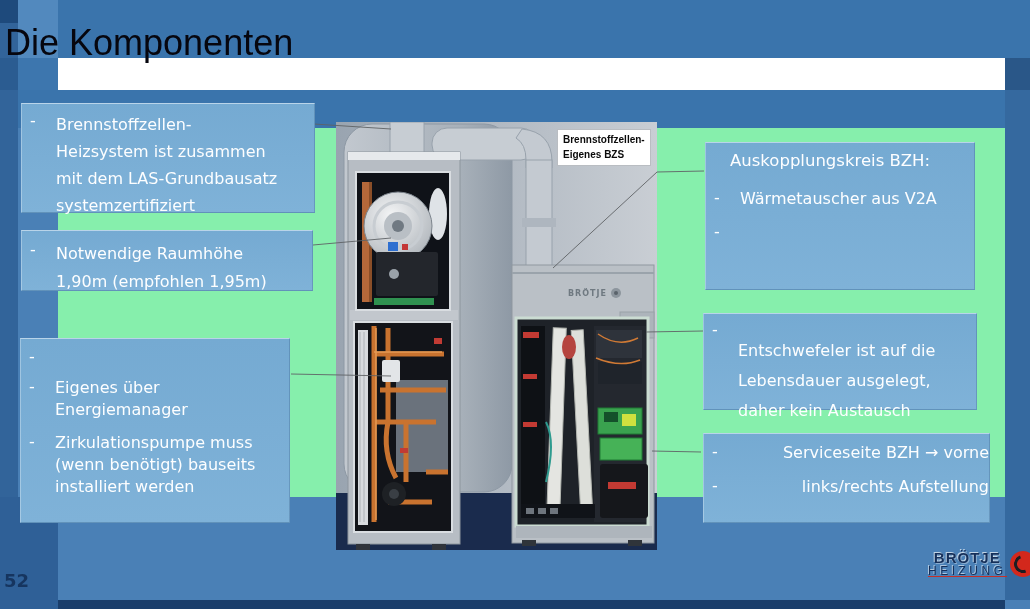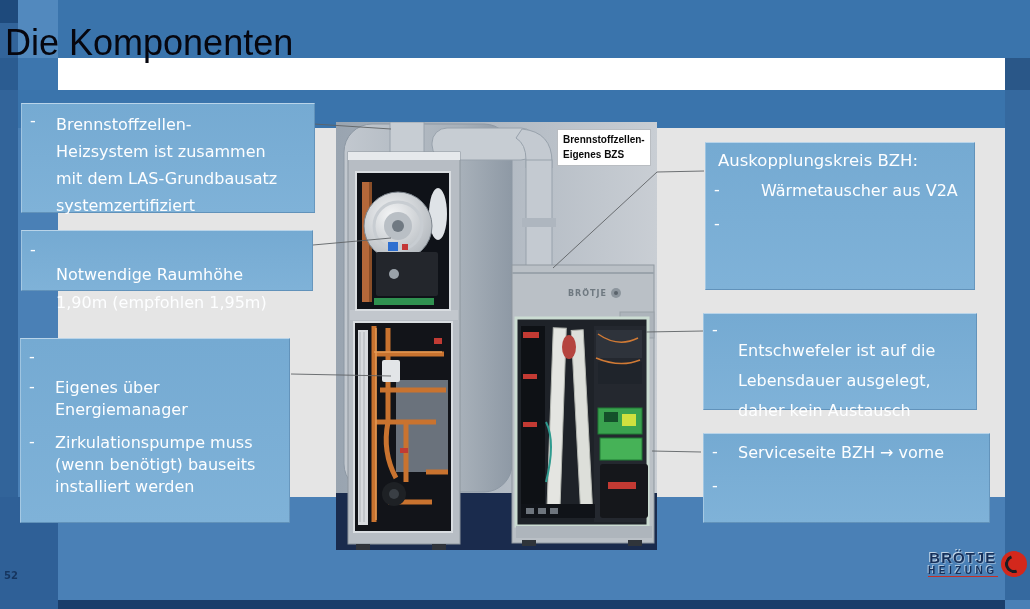--- a/index.html
+++ b/index.html
@@ -1,18 +1,18 @@
 <!DOCTYPE html>
 <html><head>
 <meta charset="utf-8">
 <style>
   html,body{margin:0;padding:0;background:#444;}
   .slide{
     position:relative;width:1030px;height:609px;overflow:hidden;
-    background:#e5e5e5;font-family:"DejaVu Sans",sans-serif;
+    background:#86efac;font-family:"DejaVu Sans",sans-serif;
   }
   .abs{position:absolute;}
   
   .band-top   {left:0;top:0;width:1030px;height:58px;background:#3a74ac;}
   .stripe-white{left:58px;top:58px;width:947px;height:32px;background:#ffffff;}
   .band-2     {left:0;top:90px;width:1030px;height:38px;background:#3a74ac;}
   .band-bottom{left:0;top:497px;width:1030px;height:103px;background:#4a80b6;}
   .bar-navy   {left:0;top:600px;width:1005px;height:9px;background:#1a3e6b;}
   .colA       {left:0;top:0;width:18px;height:609px;background:#32649a;}
   .colA-top   {left:0;top:0;width:18px;height:23px;background:#1e4a7c;}
@@ -51,44 +51,44 @@
     border-right:1px solid rgba(10,40,80,.18);
     border-bottom:1px solid rgba(10,40,80,.18);
     box-sizing:border-box;
   }
   .item{display:flex;align-items:flex-start;}
   .dash{flex:0 0 26px;margin-left:8px;text-align:left;}
   .itext{white-space:pre-line;flex:1 1 auto;}
   .boxL1{left:21px;top:103px;width:294px;height:110px;padding-top:7px;}
   .boxL1 .itext{line-height:27px;}
   .boxL2{left:21px;top:230px;width:292px;height:61px;padding-top:9px;}
-  .boxL2 .itext{line-height:28px;margin-top:21px;}
+  .boxL2 .itext{line-height:28px;}
   .boxL3{left:20px;top:338px;width:270px;height:185px;padding-top:8px;}
   .boxL3 .itext{line-height:22px;}
   .boxL3 .item{margin-bottom:11px;}
   .boxR1{left:705px;top:142px;width:270px;height:148px;padding-top:7px;}
-  .boxR1 .heading{padding-left:12px;font-size:16.5px;line-height:22px;margin-bottom:8px;}
+  .boxR1 .heading{padding-left:24px;font-size:16.5px;line-height:22px;margin-bottom:16px;}
   .boxR1 .item{margin-bottom:12px;}
-  .boxR1 .itext{line-height:22px;margin-left:21px;}
+  .boxR1 .itext{line-height:22px;}
   .boxR2{left:703px;top:313px;width:274px;height:97px;padding-top:6px;}
   .boxR2 .itext{line-height:30px;margin-top:16px;}
   .boxR3{left:703px;top:433px;width:287px;height:90px;padding-top:8px;}
-  .boxR3 .itext{line-height:22px;}
+  .boxR3 .itext{line-height:22px;text-align:right;}
   .boxR3 .item{margin-bottom:12px;}
   
-  .pagenum{left:4px;top:570px;font-size:10px;color:#16355f;font-weight:bold;z-index:5;}
+  .pagenum{left:4px;top:570px;font-size:18px;color:#16355f;font-weight:bold;z-index:5;}
   .logo{left:928px;top:550px;z-index:5;display:flex;align-items:center;gap:3px;}
   .logo-text{display:flex;flex-direction:column;align-items:center;}
   .logo-name{
     font-family:"Liberation Sans",sans-serif;font-weight:bold;font-size:15px;
     color:#16305a;letter-spacing:1px;line-height:16px;
     text-shadow:-1px -1px 0 rgba(255,255,255,.65),1px 1px 0 rgba(255,255,255,.35);
   }
   .logo-sub{
-    font-family:"Liberation Sans",sans-serif;font-weight:bold;font-size:10px;
+    font-family:"Liberation Sans",sans-serif;font-weight:normal;font-size:12px;
     color:#16305a;letter-spacing:3.5px;line-height:10px;
     border-bottom:1.5px solid #c62f26;
     text-shadow:-1px -1px 0 rgba(255,255,255,.55);
   }
   .logo-circle{position:relative;width:26px;height:26px;border-radius:50%;background:#d3281c;}
   .logo-circle::after{
     content:'';position:absolute;left:4px;top:4px;right:4px;bottom:4px;border-radius:50%;
     border:3px solid transparent;border-left-color:#1d1d22;border-bottom-color:#1d1d22;
     transform:rotate(25deg);
   }
@@ -302,20 +302,21 @@
     </div>
   </div>
 
   <div class="abs box boxR3">
     <div class="item">
       <span class="dash">-</span>
       <span class="itext">Serviceseite BZH → vorne</span>
     </div>
     <div class="item">
       <span class="dash">-</span>
+      <span class="itext">links/rechts Aufstellung</span>
     </div>
   </div>
 
   <div class="abs pagenum">52</div>
 
   <div class="abs logo">
     <div class="logo-text">
       <span class="logo-name">BRÖTJE</span>
       <span class="logo-sub">HEIZUNG</span>
     </div>

